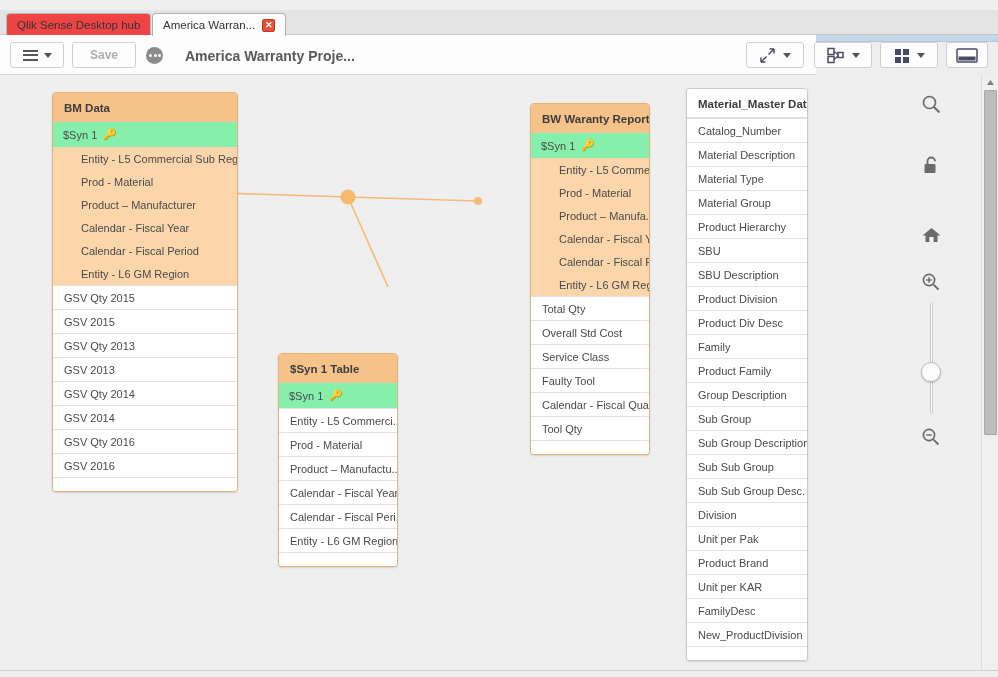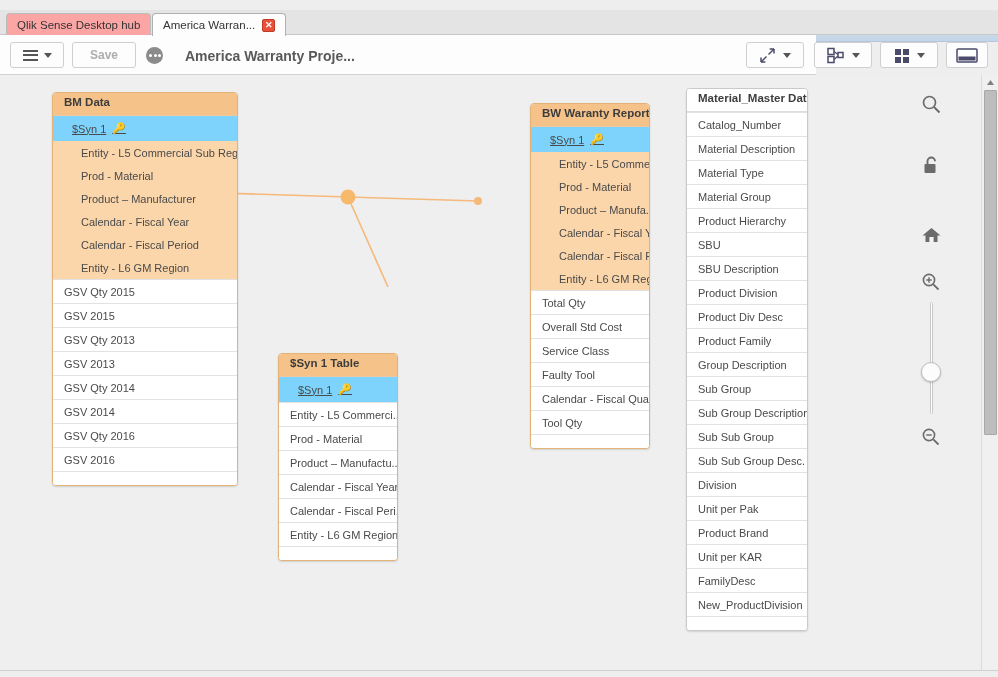--- a/index.html
+++ b/index.html
@@ -45,21 +45,21 @@
     background: #e4e4e4; border-bottom: 1px solid #c8c8c8;
   }
   .browser-tab {
     position: absolute; top: 3px; height: 22px;
     border: 1px solid #bcbcbc; border-bottom: none;
     border-radius: 4px 4px 0 0;
     display: flex; align-items: center; gap: 7px;
     padding: 0 10px; font-size: 11.5px; color: #333;
     white-space: nowrap;
   }
-  #tab-hub { left: 6px; background: #fca5a5; }
+  #tab-hub { left: 6px; background: #ef4444; }
   #tab-app {
     left: 152px; background: #fdfdfd; border-color: #b0b0b0;
     height: 23px; top: 3px; z-index: 3;
   }
   #tab-close-btn {
     width: 13px; height: 13px; border-radius: 2px;
     background: #e8503a; border: 1px solid #c23a26;
     color: #fff; font-size: 9px; line-height: 11px;
     text-align: center; font-weight: bold; cursor: pointer;
   }
@@ -147,30 +147,29 @@
     border: 1px solid #c9c9c9;
     border-radius: 4px;
     box-shadow: 0 1px 2px rgba(0,0,0,0.13);
     font-size: 11px; color: #4a4a4a;
     overflow: hidden;
     z-index: 5;
   }
   .tbl.syn { border-color: #e2b277; }
   .tbl-title {
     font-weight: bold; font-size: 11.5px; color: #3d3d3d;
-    padding: 3px 11px 7px 11px;
+    padding: 9px 11px 7px 11px;
     background: #f5c389;
     white-space: nowrap; overflow: hidden;
   }
   .tbl-title.plain { background: #ffffff; border-bottom: 1px solid #dedede; }
   .synkey {
-    background: #7dd3fc; padding: 6px 19px; font-size: 11px; color: #4a4a4a;
+    background: #86efac; padding: 6px 10px; font-size: 11px; color: #4a4a4a;
     display: flex; align-items: center; gap: 6px;
     border-top: 1px solid #f0c8a0;
-    text-decoration: underline;
   }
   .key-icon { font-size: 11px; color: #5a5a5a; transform: rotate(0deg); }
   .synfield {
     background: #fbd6ab; padding: 5.5px 11px 5.5px 28px;
     white-space: nowrap; overflow: hidden; font-size: 11px; color: #4a4a4a;
   }
   .field {
     padding: 5.5px 11px; border-top: 1px solid #e2e2e2;
     white-space: nowrap; overflow: hidden; background: #fff;
   }
@@ -408,20 +407,21 @@
     <div>
         <div class="field">Catalog_Number</div>
         <div class="field">Material Description</div>
         <div class="field">Material Type</div>
         <div class="field">Material Group</div>
         <div class="field">Product Hierarchy</div>
         <div class="field">SBU</div>
         <div class="field">SBU Description</div>
         <div class="field">Product Division</div>
         <div class="field">Product Div Desc</div>
+        <div class="field">Family</div>
         <div class="field">Product Family</div>
         <div class="field">Group Description</div>
         <div class="field">Sub Group</div>
         <div class="field">Sub Group Description</div>
         <div class="field">Sub Sub Group</div>
         <div class="field">Sub Sub Group Desc.</div>
         <div class="field">Division</div>
         <div class="field">Unit per Pak</div>
         <div class="field">Product Brand</div>
         <div class="field">Unit per KAR</div>

